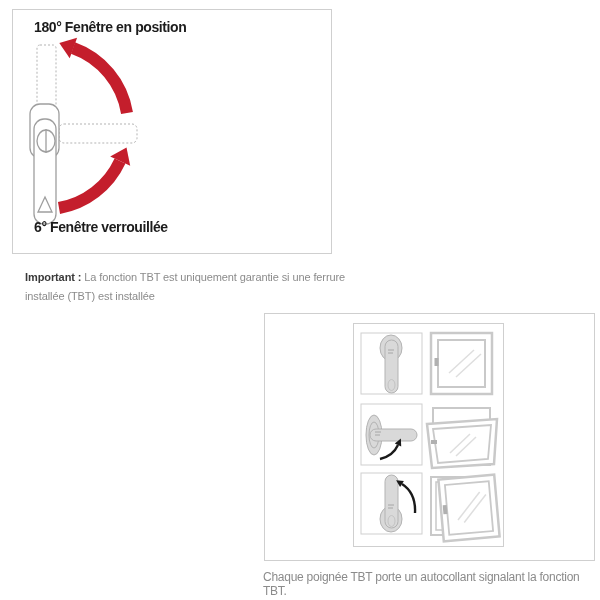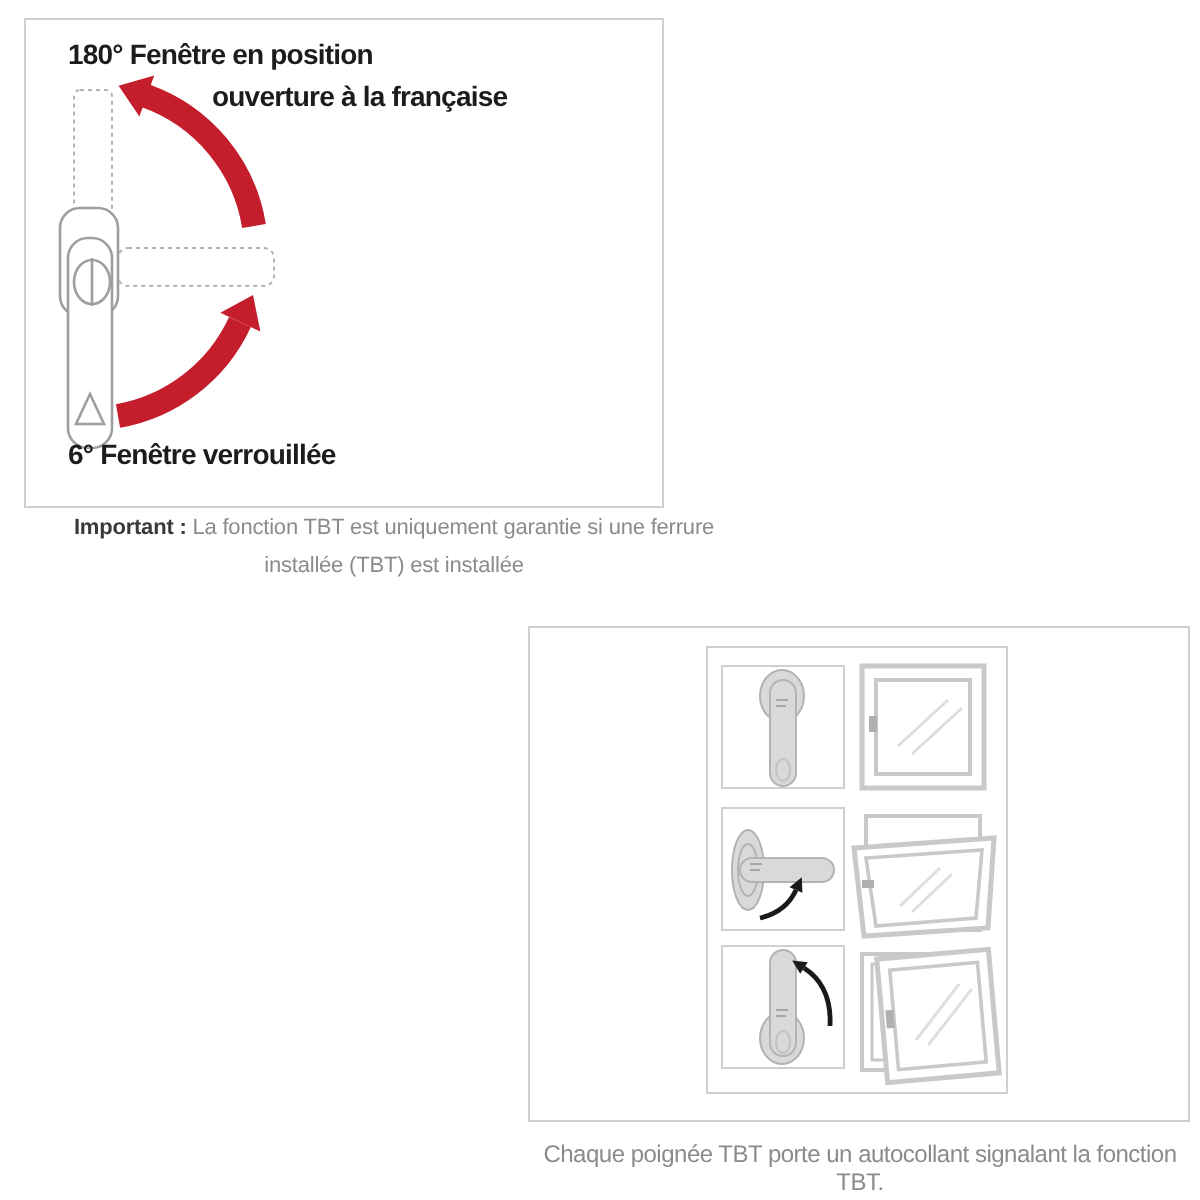--- a/index.html
+++ b/index.html
@@ -1,31 +1,31 @@
 <!DOCTYPE html>
 <html style="--red: #c41e2c; --border: #cfcfcf; --textDark: #1c1c1c; --textGray: #8b8b8b; --pictFill: #d9d9d9; --winGray: #c9c9c9; --lineGray: #cfcfcf; --blk: #1a1a1a;"><head>
 <meta charset="utf-8">
 <style>
   html,body{margin:0;padding:0;background:#ffffff;}
   .page{position:relative;width:600px;height:600px;background:#fff;overflow:hidden;
-        font-family:"Liberation Sans","DejaVu Sans",sans-serif;text-align:center;}
+        font-family:"Liberation Sans","DejaVu Sans",sans-serif;}
 
   
   .box1{position:absolute;left:12px;top:9px;width:318px;height:243px;
         border:1px solid var(--border);background:#fff;}
   .box1 svg{position:absolute;left:0;top:0;}
   .lbl{position:absolute;font-weight:bold;font-size:14px;letter-spacing:-0.4px;
        color:var(--textDark);white-space:nowrap;line-height:21px;}
   .l180a{left:21px;top:7px;}
   .l180b{left:93px;top:28px;}
   .l90{left:125px;top:101px;}
   .l0{left:21px;top:207px;}
 
   
-  .note{position:absolute;left:12px;top:255px;width:370px;margin:0;
+  .note{position:absolute;left:12px;top:255px;width:370px;margin:13px;
         font-size:11px;line-height:19px;letter-spacing:-0.1px;color:var(--textGray);}
   .note-bold{font-weight:bold;color:#3a3a3a;}
 
   
   .box2{position:absolute;left:264px;top:313px;width:329px;height:246px;
         border:1px solid var(--border);background:#fff;}
   .box2 svg{position:absolute;left:88px;top:9px;}
 
   .caption{position:absolute;left:263px;top:570px;width:334px;margin:0;
            font-size:12px;letter-spacing:-0.25px;color:var(--textGray);}
@@ -69,21 +69,20 @@
       <g>
         <path class="red-stroke" d="M114,103 A83,83 0 0 0 60,38" stroke-width="12"></path>
         <polygon class="red" points="46.3,32.9 64.1,27.7 56.7,48.3"></polygon>
       </g>
       <g>
         <path class="red-stroke" d="M46,198 A83,83 0 0 0 107,151" stroke-width="12"></path>
         <polygon class="red" points="113.5,137.5 117.2,155.8 97.2,146.4"></polygon>
       </g>
     </svg>
     <div class="lbl l180a">180° Fenêtre en position</div>
-    <div class="lbl l180b">ouverture à la française</div>
     <div class="lbl l90">
     </div>
     <div class="lbl l0">6° Fenêtre verrouillée</div>
   </section>
 
   <p class="note">
     <span class="note-bold">Important :</span><span> La fonction TBT est uniquement garantie si une ferrure</span><br>
     <span>installée (TBT) est installée</span>
   </p>
 

